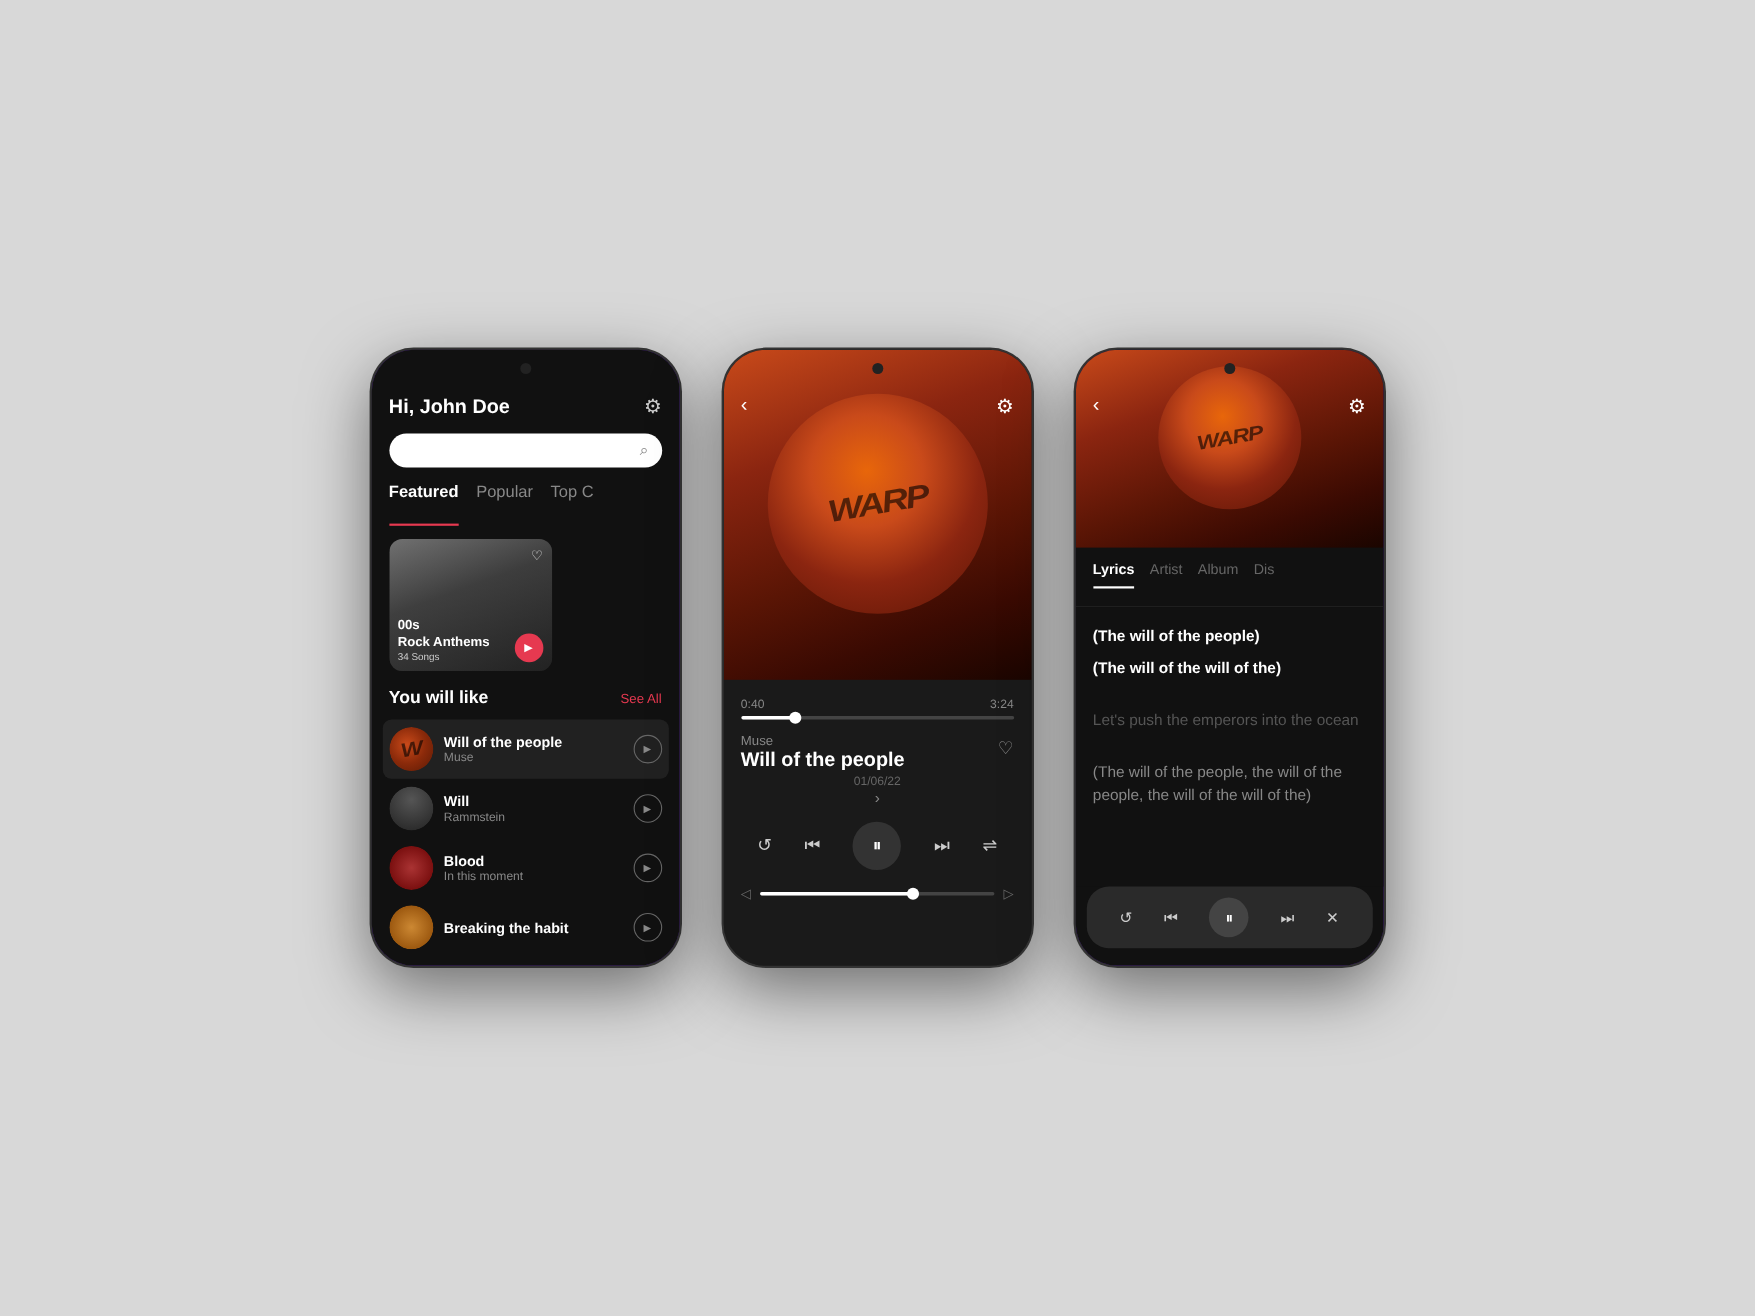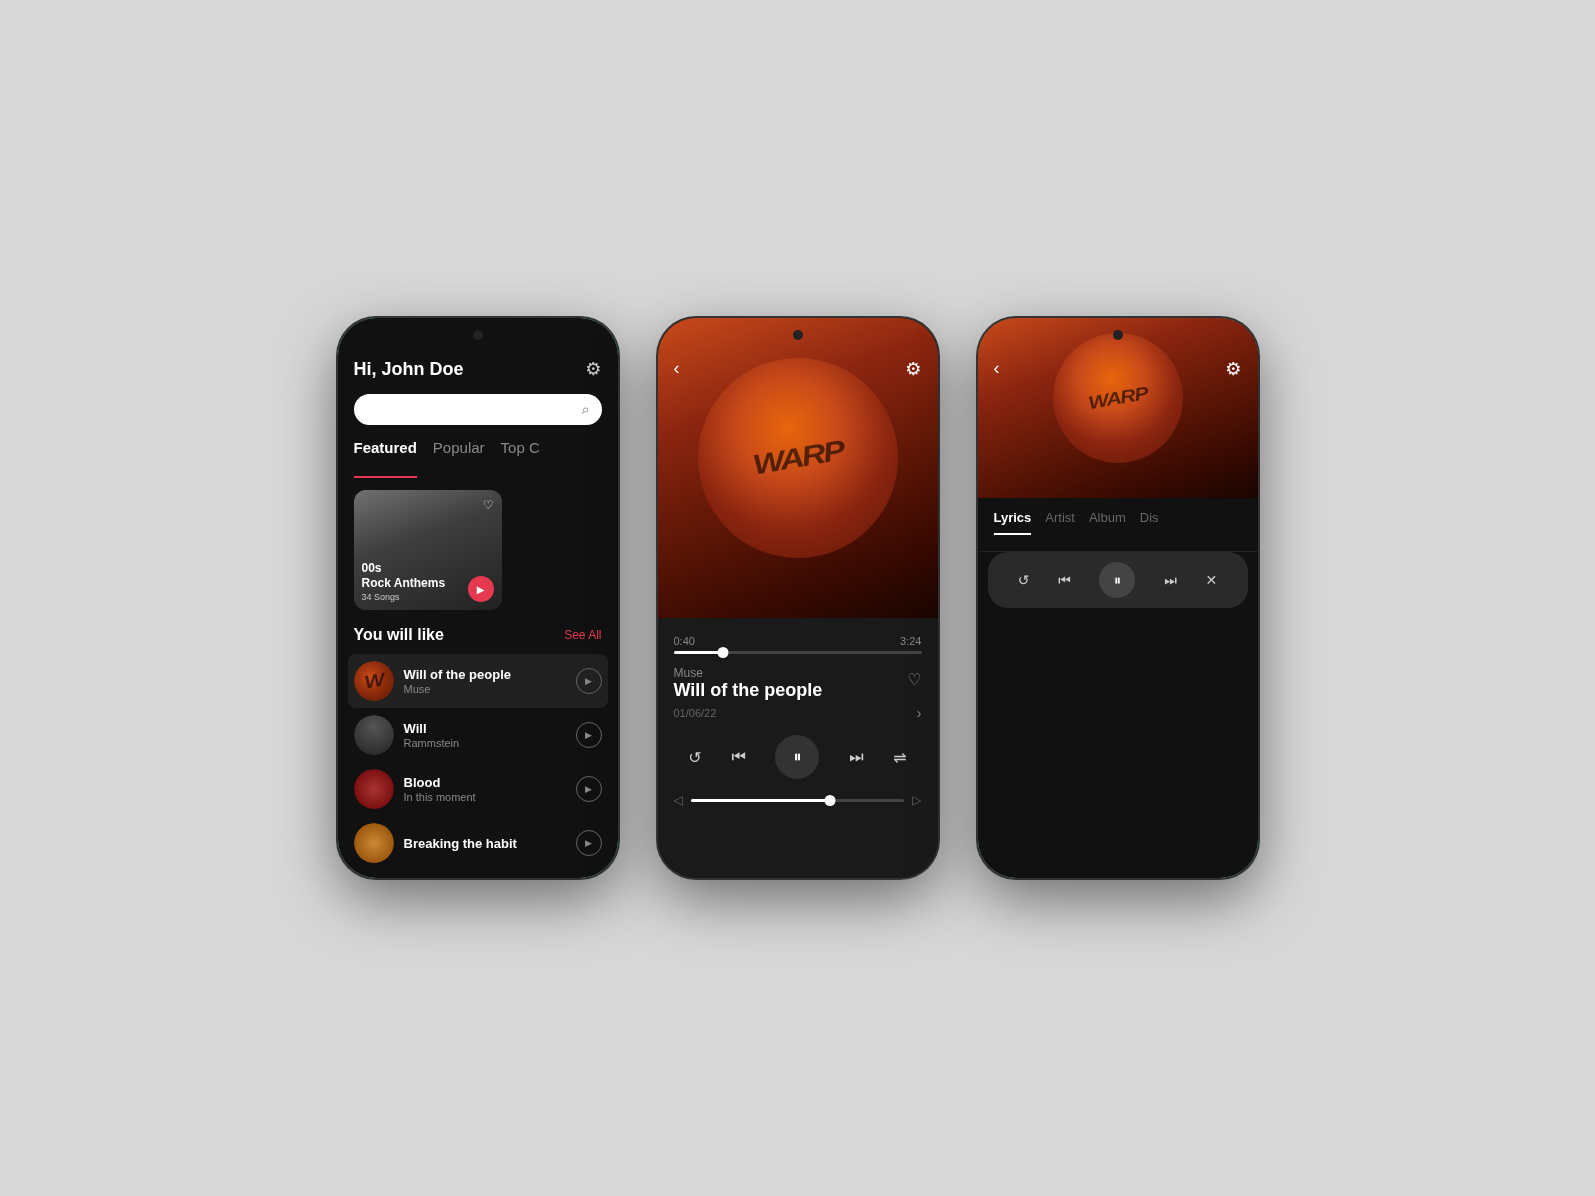--- a/index.html
+++ b/index.html
@@ -41,21 +41,21 @@
       height: 10px;
       background: #222;
       border-radius: 50%;
       z-index: 10;
     }
     .phone-screen {
       position: absolute;
       top: 0; left: 0; right: 0; bottom: 0;
       border-radius: 16px;
       overflow: hidden;
-      background: #86efac;
+      background: #4c1d95;
     }
 
     
     .phone::after {
       content: '';
       position: absolute;
       right: -3px;
       top: 120px;
       width: 3px;
       height: 50px;
@@ -341,20 +341,21 @@
       margin-bottom: 4px;
     }
     .p2-artist { font-size: 12px; color: #888; }
     .p2-song-title { font-size: 18px; font-weight: 700; color: #fff; }
     .p2-heart { color: #888; font-size: 16px; margin-top: 4px; }
     .p2-date-row {
       display: flex;
       justify-content: space-between;
       align-items: center;
       margin-bottom: 14px;
+      flex-direction: column;
     }
     .p2-date { font-size: 11px; color: #666; }
     .p2-chevron { color: #888; font-size: 14px; }
     .p2-controls {
       display: flex;
       justify-content: space-around;
       align-items: center;
       margin-bottom: 14px;
     }
     .ctrl-icon { color: #ccc; font-size: 16px; }
@@ -675,20 +676,28 @@
           </div>
         </div>
 
         <div class="p3-tabs">
           <span class="p3-tab active">Lyrics</span>
           <span class="p3-tab">Artist</span>
           <span class="p3-tab">Album</span>
           <span class="p3-tab">Dis</span>
         </div>
 
+        <div class="p3-lyrics">
+          <div class="p3-lyric-line">(The will of the people)</div>
+          <div class="p3-lyric-line">(The will of the will of the)</div>
+          <br>
+          <div class="p3-lyric-line dim">Let's push the emperors into the ocean</div>
+          <br>
+          <div class="p3-lyric-line medium">(The will of the people, the will of the people, the will of the will of the)</div>
+        </div>
 
         <div class="p3-controls-bar">
           <span class="p3-ctrl-icon">↺</span>
           <span class="p3-ctrl-icon">⏮</span>
           <div class="p3-pause">⏸</div>
           <span class="p3-ctrl-icon">⏭</span>
           <span class="p3-ctrl-icon">✕</span>
         </div>
       </div>
     </div>

